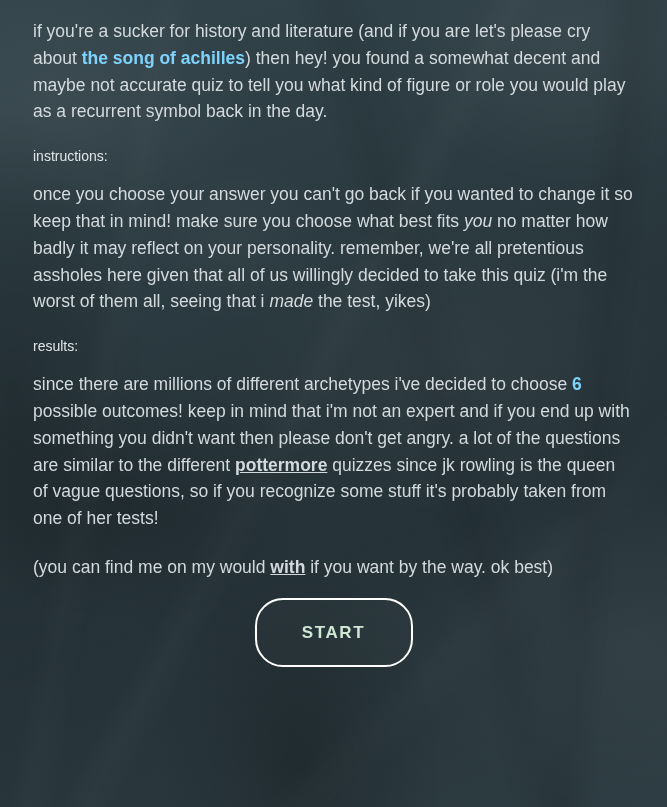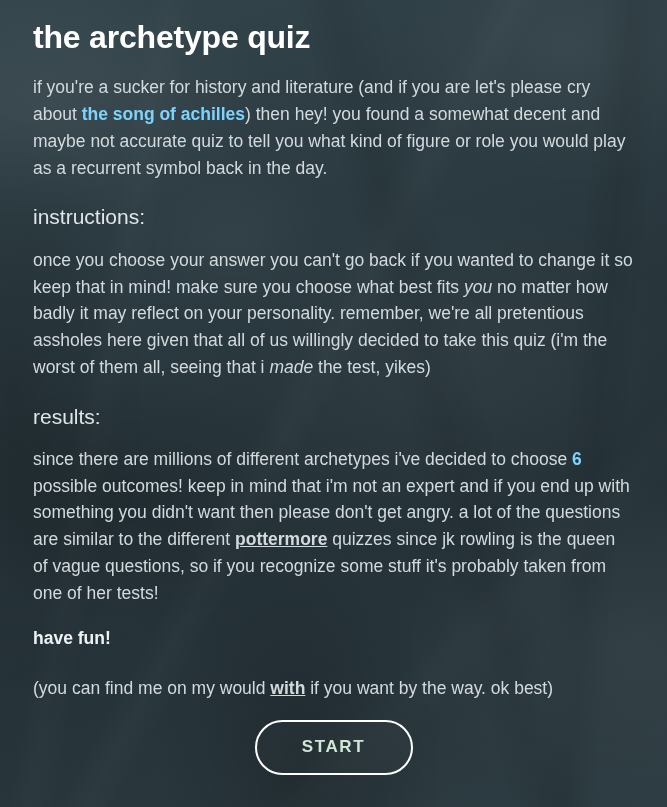--- a/index.html
+++ b/index.html
@@ -59,21 +59,21 @@
     letter-spacing: -0.2px;
   }
   p.para {
     font-size: 17.5px;
     line-height: 1.53;
     margin: 0 0 22px 0;
     color: #d3dade;
     font-weight: 400;
   }
   h2.section {
-    font-size: 21px;
+    font-size: 14px;
     line-height: 1.3;
     font-weight: 400;
     color: #dfe5e8;
     margin: 0 0 16px 0;
   }
   .bold { font-weight: bold; color: #7dd3fc; }
   .ital { font-style: italic; }
   .link {
     color: #d3dade;
     text-decoration: underline;
@@ -95,60 +95,58 @@
   .start-wrap {
     display: flex;
     justify-content: center;
     margin-top: 8px;
   }
   .start-btn {
     display: inline-flex;
     align-items: center;
     justify-content: center;
     min-width: 158px;
-    height: 55px;
+    height: 69px;
     padding: 0 26px;
     border: 2px solid #ffffff;
     border-radius: 28px;
     background: rgba(255,255,255,0.02);
     color: #cfe7d4;
     font-size: 17px;
     font-weight: bold;
     letter-spacing: 1.6px;
     cursor: pointer;
     font-family: "Liberation Sans", sans-serif;
   }
 </style>
 </head>
 <body>
 
 <div class="bg"></div>
 <div class="bg-streaks"></div>
 
 <div class="content">
 
-  <h1 class="title">the archetype quiz</h1>
 
   <p class="para">
     <span>if you're a sucker for history and literature (and if you are let's please cry about </span><span class="bold">the song of achilles</span><span>) then hey! you found a somewhat decent and maybe not accurate quiz to tell you what kind of figure or role you would play as a recurrent symbol back in the day.</span>
   </p>
 
   <h2 class="section">instructions:</h2>
 
   <p class="para">
     <span>once you choose your answer you can't go back if you wanted to change it so keep that in mind! make sure you choose what best fits </span><span class="ital">you</span><span> no matter how badly it may reflect on your personality. remember, we're all pretentious assholes here given that all of us willingly decided to take this quiz (i'm the worst of them all, seeing that i </span><span class="ital">made</span><span> the test, yikes)</span>
   </p>
 
   <h2 class="section">results:</h2>
 
   <p class="para">
     <span>since there are millions of different archetypes i've decided to choose </span><span class="bold">6</span><span> possible outcomes! keep in mind that i'm not an expert and if you end up with something you didn't want then please don't get angry. a lot of the questions are similar to the different </span><a class="link" href="#">pottermore</a><span> quizzes since jk rowling is the queen of vague questions, so if you recognize some stuff it's probably taken from one of her tests!</span>
   </p>
 
-  <p class="have-fun">have fun!</p>
 
   <p class="tumblr-line">
     <span>(you can find me on my would </span><a class="link" href="#">with</a><span> if you want by the way. ok best)</span>
   </p>
 
   <div class="start-wrap">
     <button class="start-btn">START</button>
   </div>
 
 </div>

